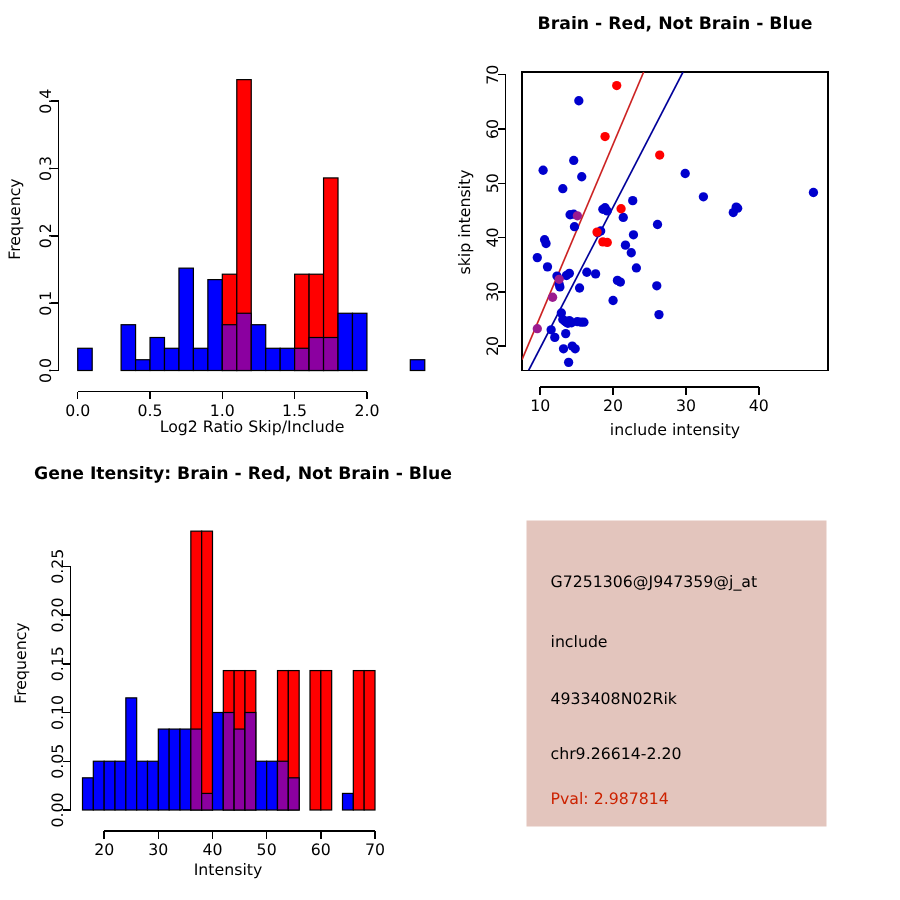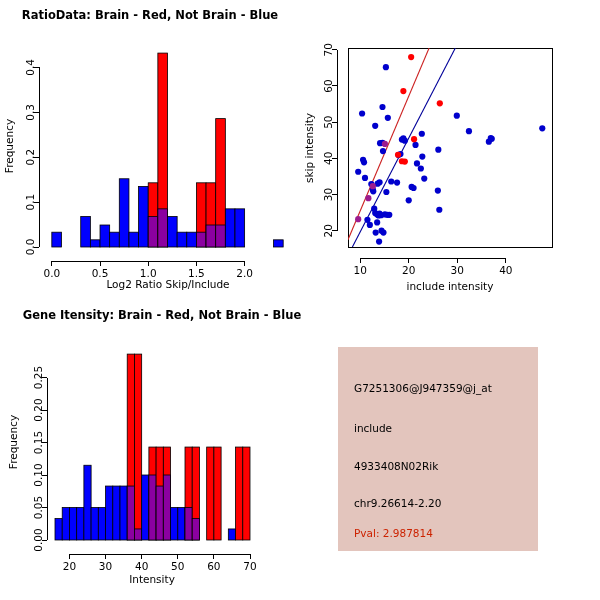--- a/index.html
+++ b/index.html
@@ -40,41 +40,40 @@
   .axis-line { stroke: #000; stroke-width: 1; fill: none; shape-rendering: crispEdges; }
   .tick-lab  { font-family: "DejaVu Sans", sans-serif; font-size: 10.5px; fill: #000; }
   .ax-title  { font-family: "DejaVu Sans", sans-serif; font-size: 10.5px; fill: #000; }
   .bar-blue  { fill: #0000ff; stroke: #000000; stroke-width: 0.8; }
   .bar-red   { fill: #ff0000; stroke: #000000; stroke-width: 0.8; }
   .bar-purple{ fill: #8b00a0; stroke: #000000; stroke-width: 0.8; }
 
   
   #info-box {
     position: absolute;
-    left: 38px;
+    left: 51px;
     top: 47px;
     width: 200px;
     height: 204px;
     background: #e3c5bd;
   }
   .info-line {
     position: absolute;
     left: 16px;
     font-family: "DejaVu Sans", sans-serif;
     font-size: 10.5px;
     color: #000000;
     white-space: nowrap;
   }
   .info-line.pval { color: #cc2200; }
 </style>
 </head>
 <body>
 
 <div class="panel" id="panel-ratio-hist">
-  <div class="plot-title" style="top:8px;">RatioData: Brain - Red, Not Brain - Blue</div>
   <svg width="300" height="300">
     <g id="ratio-plot">
         <rect x="51.82" y="232.18666666666667" width="9.64" height="14.813333333333333" class="bar-blue"></rect>
         <rect x="80.74" y="216.47555555555556" width="9.64" height="30.52444444444444" class="bar-blue"></rect>
         <rect x="90.38" y="239.8177777777778" width="9.640000000000015" height="7.182222222222208" class="bar-blue"></rect>
         <rect x="100.02000000000001" y="225.00444444444443" width="9.639999999999986" height="21.99555555555557" class="bar-blue"></rect>
         <rect x="109.66" y="232.18666666666667" width="9.64" height="14.813333333333333" class="bar-blue"></rect>
         <rect x="119.3" y="178.76888888888888" width="9.64" height="68.23111111111112" class="bar-blue"></rect>
         <rect x="128.94" y="232.18666666666667" width="9.639999999999986" height="14.813333333333333" class="bar-blue"></rect>
         <rect x="138.57999999999998" y="186.4" width="9.640000000000043" height="60.599999999999994" class="bar-blue"></rect>
@@ -116,20 +115,21 @@
         <text x="0" y="0" class="tick-lab" text-anchor="middle" transform="translate(30,112.33333333333334) rotate(-90)" dy="0.35em">0.3</text>
         <path d="M39 67.44444444444443 L34 67.44444444444443" class="axis-line"></path>
         <text x="0" y="0" class="tick-lab" text-anchor="middle" transform="translate(30,67.44444444444443) rotate(-90)" dy="0.35em">0.4</text>
         <text x="168" y="288" class="ax-title" text-anchor="middle">Log2 Ratio Skip/Include</text>
         <text x="0" y="0" class="ax-title" text-anchor="middle" transform="translate(13,146) rotate(-90)">Frequency</text>
       </g>
   </svg>
 </div>
 
 <div class="panel" id="panel-scatter">
+  <div class="plot-title" style="top:8px;">Brain - Red, Not Brain - Blue</div>
   <svg width="300" height="300">
     <g id="scatter-plot">
         <defs>
           <clipPath id="scatterClip">
             <rect x="48" y="48" width="204" height="199"></rect>
           </clipPath>
         </defs>
         <rect x="48" y="48" width="204" height="199" fill="none" stroke="#000" stroke-width="1" shape-rendering="crispEdges"></rect>
         <g clip-path="url(#scatterClip)">
           <line x1="48" y1="239.76363636363635" x2="129.1142857142857" y2="48" stroke="#cc2222" stroke-width="1.1"></line>

